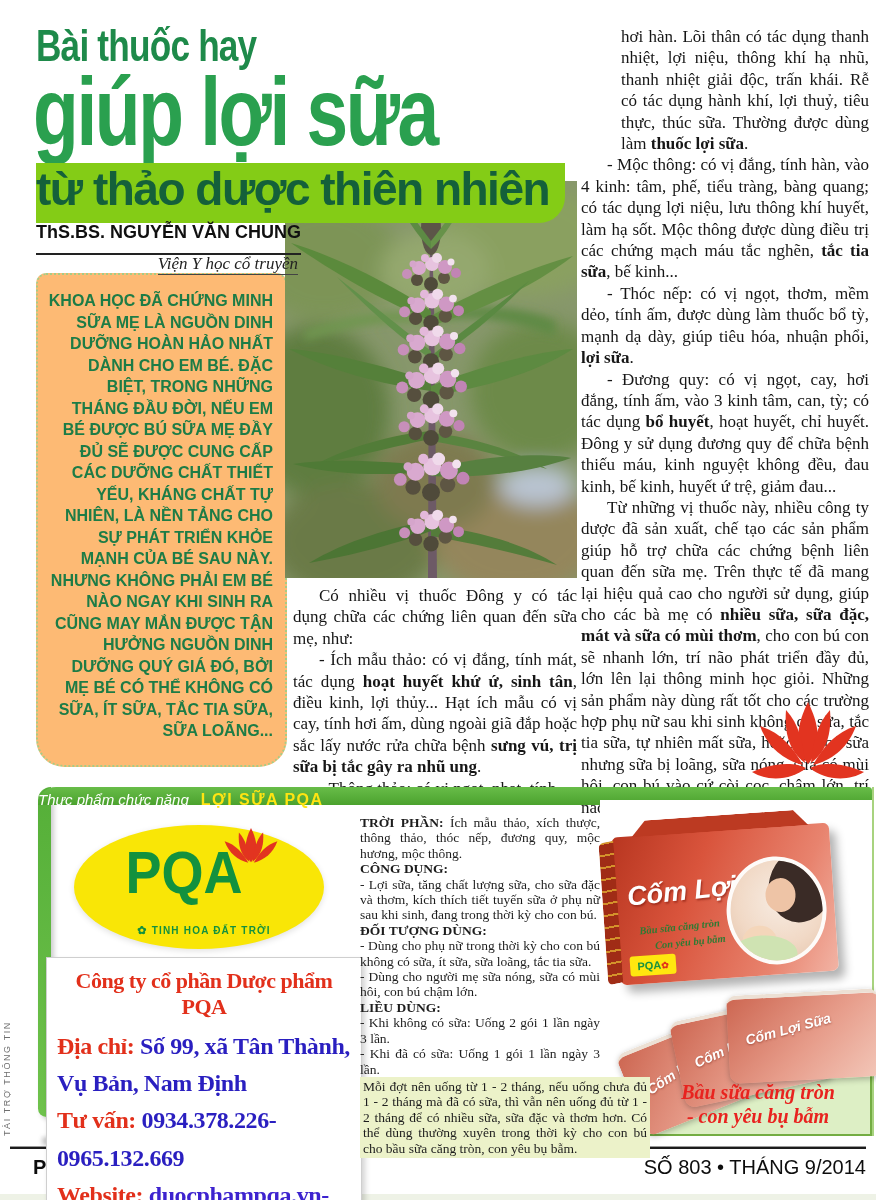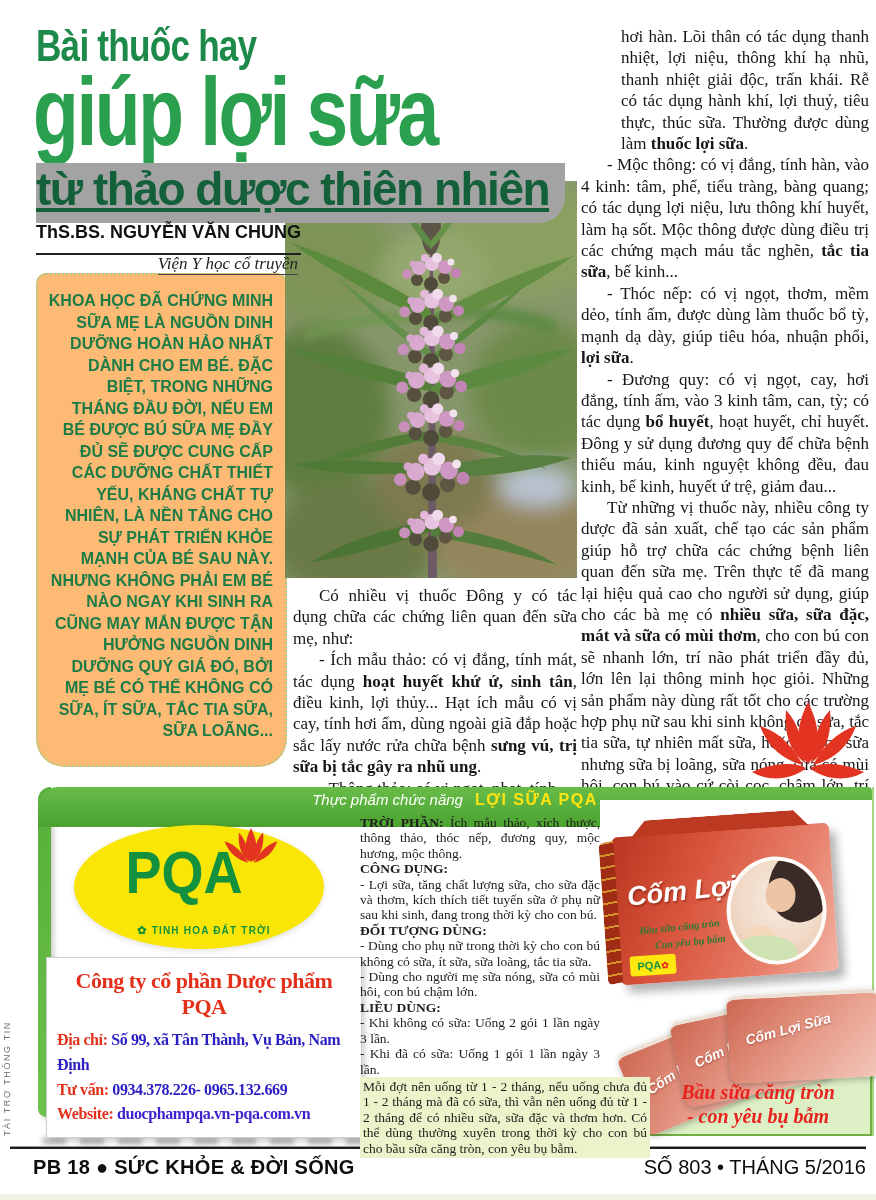--- a/index.html
+++ b/index.html
@@ -4,22 +4,22 @@
 <style>
   html,body{margin:0;padding:0;background:#9a9a9a;}
   .page{position:relative;width:876px;height:1200px;background:#ffffff;overflow:hidden;
         font-family:"Liberation Serif",serif;}
   
   .h1{position:absolute;left:36px;top:24px;font:bold 44px/1 "Liberation Sans",sans-serif;
       color:#1e8a4a;letter-spacing:-1px;transform:scaleX(.8);transform-origin:left top;white-space:nowrap;}
   .h2{position:absolute;left:33px;top:64px;font:bold 96px/1 "Liberation Sans",sans-serif;
       color:#2aa04f;letter-spacing:-3px;transform:scaleX(.78);transform-origin:left top;white-space:nowrap;}
   .h3{position:absolute;left:36px;top:163px;font:bold 46px/1.08 "Liberation Sans",sans-serif;
-      color:#14603a;letter-spacing:-1.5px;background:#a3a3a3;padding:2px 16px 8px 0;
-      border-radius:0 0 26px 0;z-index:2;white-space:nowrap;text-decoration:underline;}
+      color:#14603a;letter-spacing:-1.5px;background:#84cc16;padding:2px 16px 8px 0;
+      border-radius:0 0 26px 0;z-index:2;white-space:nowrap;}
   .author{position:absolute;left:36px;top:222px;font:bold 18px/1.2 "Liberation Sans",sans-serif;
       color:#101010;border-bottom:2px solid #222;padding-bottom:9px;z-index:3;}
   .affil{position:absolute;left:36px;top:253px;width:262px;text-align:right;z-index:3;
       font:italic 17px/1.3 "Liberation Serif",serif;color:#222;}
   .affil span{border-bottom:1.5px solid #444;padding-bottom:1px;}
   
   .intro{position:absolute;left:36px;top:273px;width:251px;height:494px;box-sizing:border-box;
       background:#fdba74;border:2px dotted #a6cc86;border-radius:10px 10px 28px 28px;
       padding:15px 12px 10px 10px;font:bold 16px/21.5px "Liberation Sans",sans-serif;
       color:#1d7c46;text-align:right;}
@@ -32,40 +32,40 @@
   .col-right{left:581px;top:26px;width:288px;}
   .para{margin:0;text-indent:26px;}
   .para.noindent{text-indent:0;margin-left:40px;}
   .b{font-weight:bold;}
   .lotus-end{position:absolute;left:748px;top:700px;width:120px;height:98px;z-index:6;}
   
   .ad{position:absolute;left:38px;top:787px;width:834px;height:349px;border-right:2px solid #a8d37f;}
   .ad-left{position:absolute;left:0;top:0;width:13px;height:330px;z-index:1;
       background:linear-gradient(180deg,#55af38,#6fc24c);border-radius:22px 0 0 14px;
       box-shadow:3px 3px 5px rgba(0,0,0,.2);}
-  .ad-bar{position:absolute;left:0;right:0;top:0;height:40px;z-index:2;
+  .ad-bar{position:absolute;left:0;right:0;top:0;height:18px;z-index:2;
       background:linear-gradient(180deg,#68bd49,#4ba22e);border-radius:20px 4px 2px 0;
-      text-align:center;white-space:nowrap;}
+      text-align:left;white-space:nowrap;}
   .ad-bar .prefix{font:italic 15px/26px "Liberation Sans",sans-serif;color:#ffffff;}
   .ad-bar .product{font:bold 16px/26px "Liberation Sans",sans-serif;color:#ffe412;letter-spacing:1.5px;margin-left:8px;}
   
   .logo{position:absolute;left:36px;top:38px;width:250px;height:124px;background:#f9e606;
       border-radius:50%;z-index:2;box-shadow:0 2px 6px rgba(0,0,0,.12);}
   .logo-text{position:absolute;left:0;right:30px;top:18px;text-align:center;
       font:bold 60px/1 "Liberation Sans",sans-serif;color:#13913e;transform:scaleX(.9);transform-origin:center;}
   .logo-lotus{position:absolute;right:40px;top:2px;width:66px;height:56px;}
   .logo-tag{position:absolute;left:10px;right:0;bottom:13px;text-align:center;
       font:bold 10px/1 "Liberation Sans",sans-serif;color:#13913e;letter-spacing:1.2px;}
   .logo-tag .fl{font-size:11px;margin-right:4px;}
   
   .company{position:absolute;left:8px;top:170px;width:316px;box-sizing:border-box;z-index:2;
       background:#fff;border:1px solid #cfcfcf;box-shadow:3px 4px 6px rgba(0,0,0,.18);
       padding:8px 10px 10px;font-family:"Liberation Serif",serif;font-weight:bold;}
   .company .name{font-size:22px;color:#e2301b;text-align:center;letter-spacing:-0.5px;margin:2px 0 8px;}
-  .company .row{font-size:16px;line-height:1.55;letter-spacing:-0.4px;color:#2a1fc0;}
+  .company .row{font-size:24px;line-height:1.55;letter-spacing:-0.4px;color:#2a1fc0;}
   .company .lbl{color:#e2301b;}
   .company .web{color:#3d23cf;}
   
   .details{position:absolute;left:322px;top:28px;width:240px;z-index:3;
       font:13.5px/15.4px "Liberation Serif",serif;color:#1d1d1d;text-align:justify;}
   .details .para{margin:0;text-indent:0;}
   .details .hl{width:290px;background:#ecf2c9;padding:2px 3px;box-sizing:border-box;}
   
   .products{position:absolute;left:562px;top:13px;width:272px;height:336px;background:#fff;z-index:2;}
   .slogan-panel{position:absolute;left:46px;right:0;bottom:0;height:82px;
@@ -296,16 +296,16 @@
       </div>
     </div>
   </div>
 
   <div class="sponsor">TÀI TRỢ THÔNG TIN</div>
 
   <div class="remnant"></div>
 
   <div class="footer-rule"></div>
   <div class="footer-left">PB 18 ● SỨC KHỎE &amp; ĐỜI SỐNG</div>
-  <div class="footer-right">SỐ 803 • THÁNG 5/2016</div>
+  <div class="footer-right">SỐ 803 • THÁNG 9/2014</div>
   <div class="page-bottom"></div>
 
 </div>
 
 </body></html>

